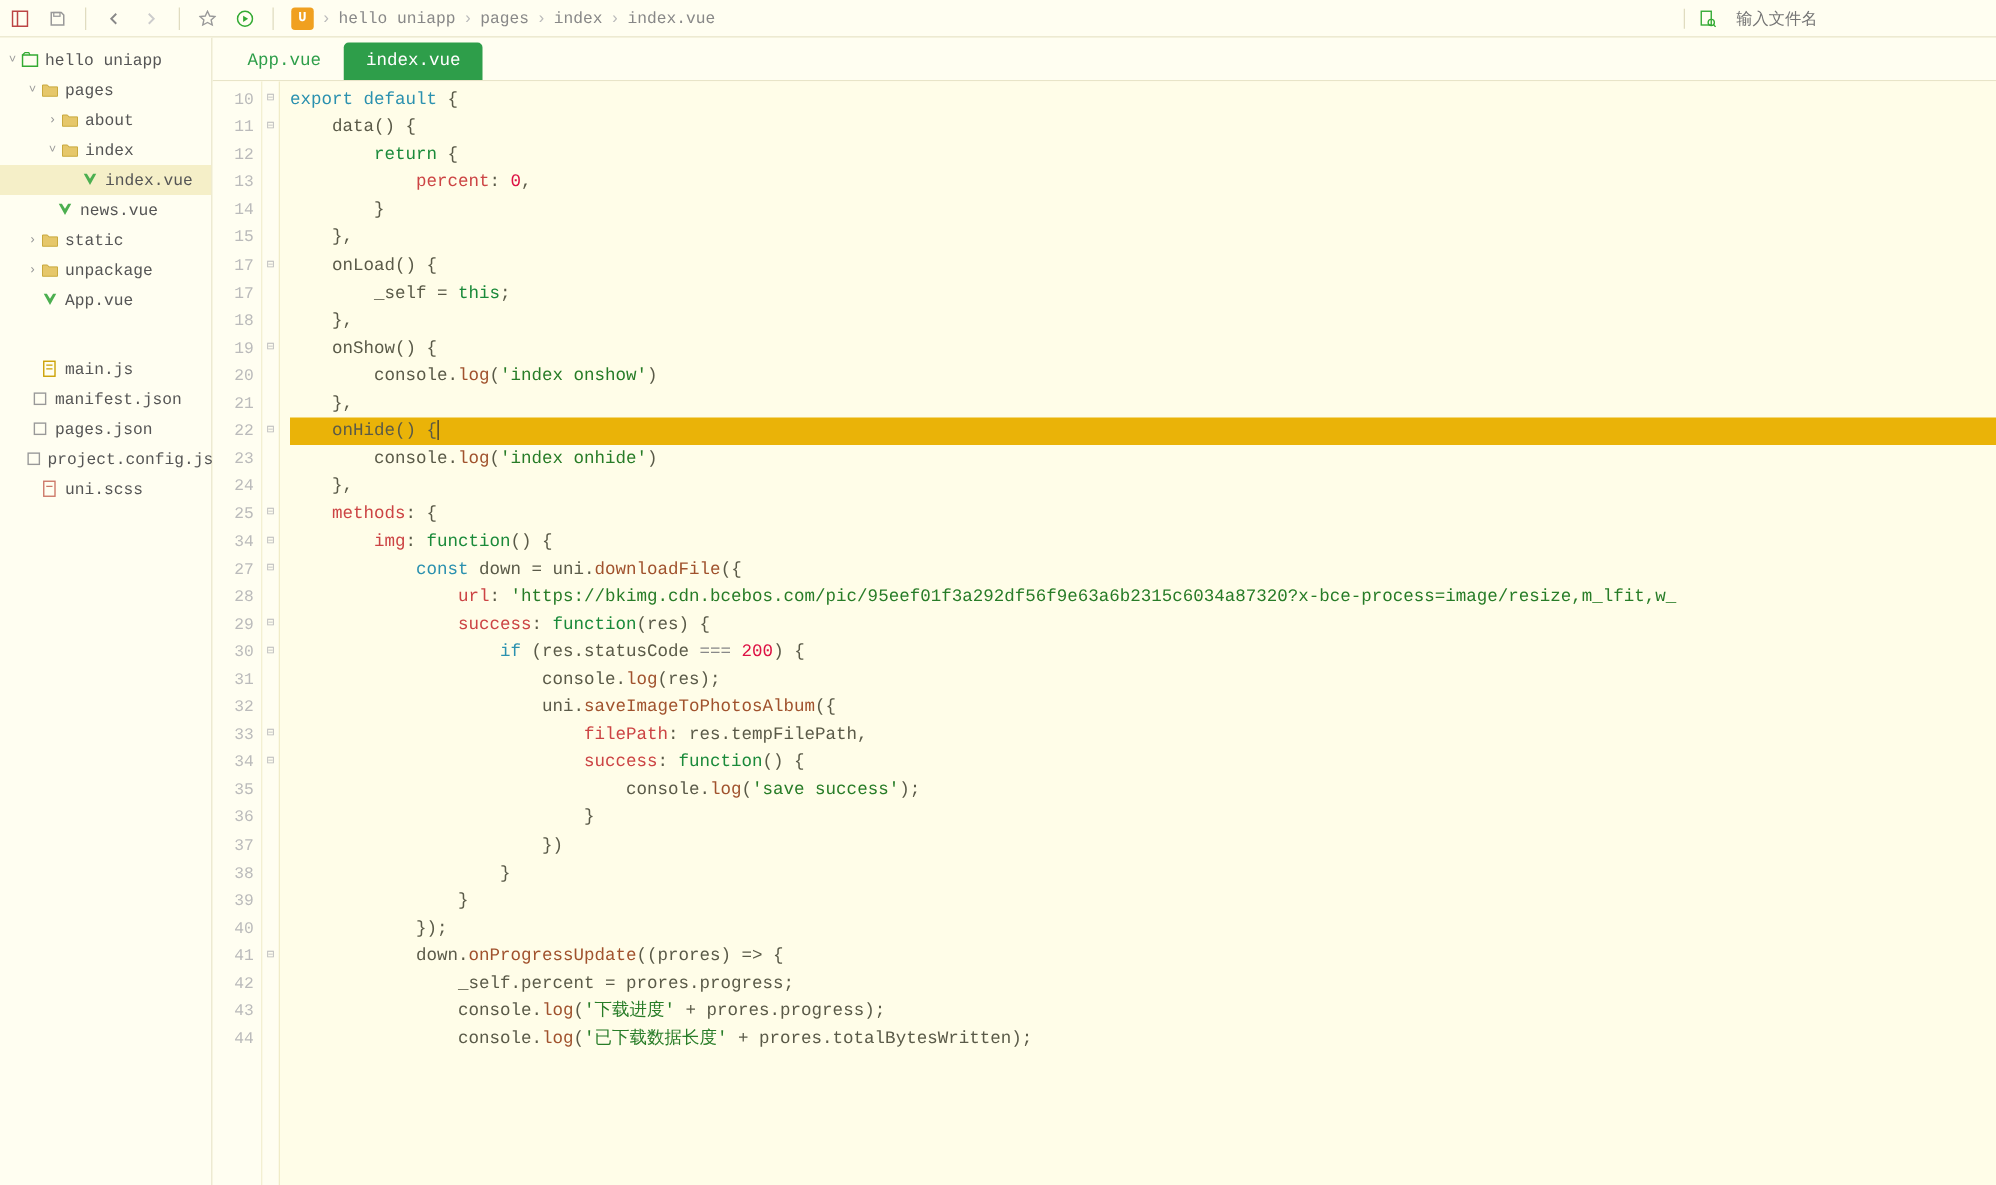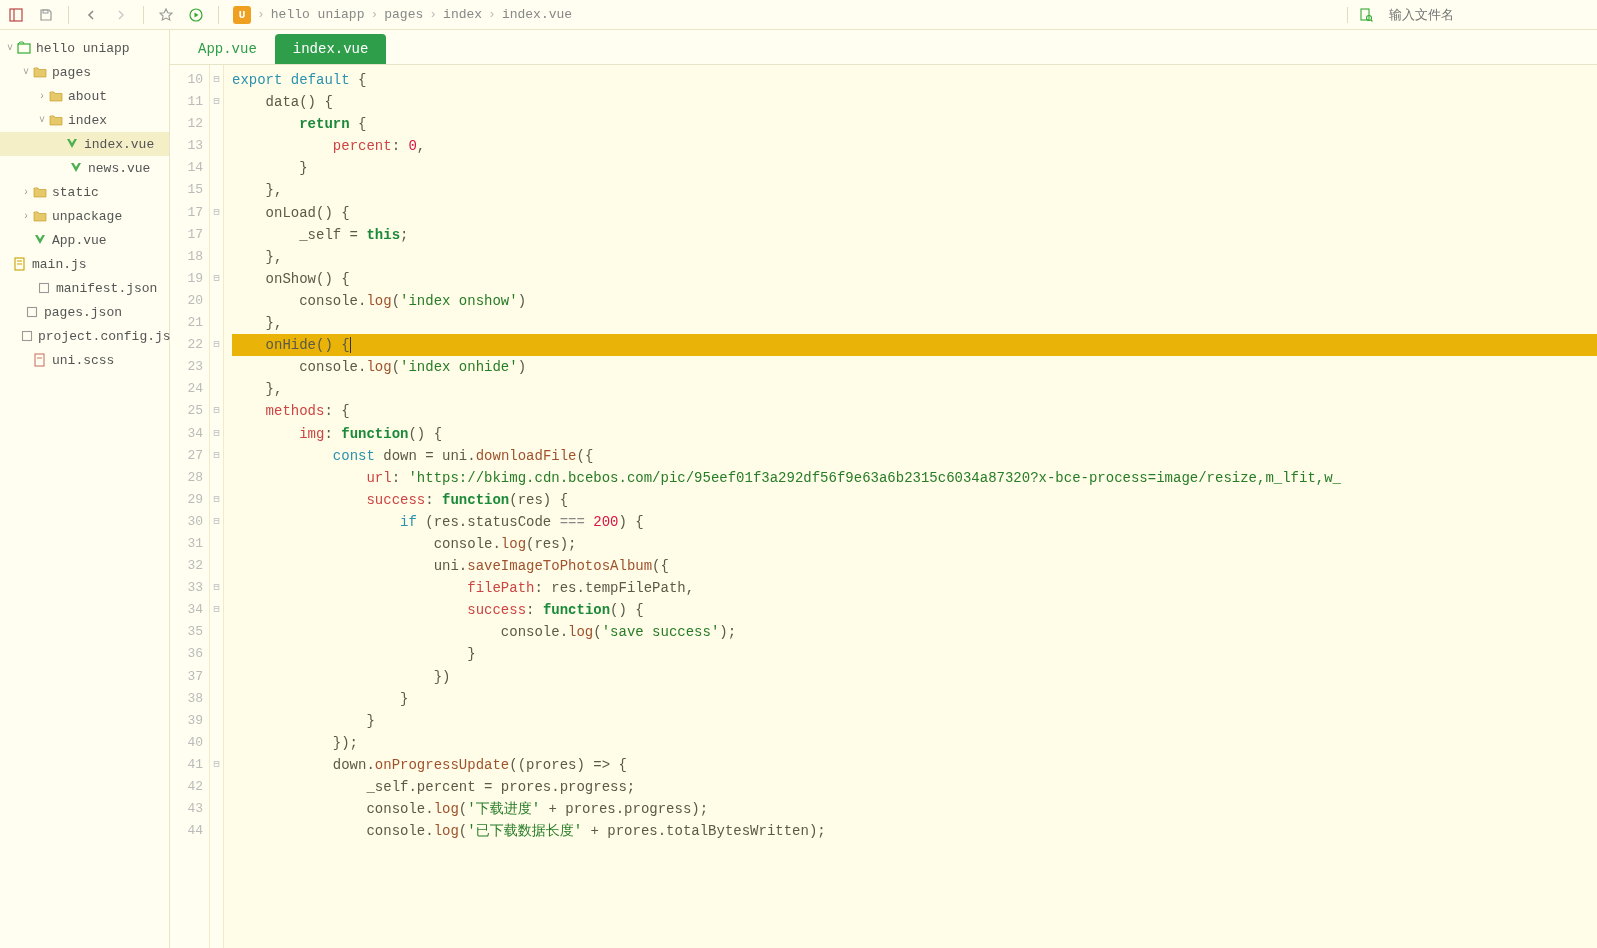--- a/index.html
+++ b/index.html
@@ -178,21 +178,21 @@
   }
   .code-line.hl::before {
     content: '';
     position: absolute;
     left: -62px;
     right: 0;
     top: 0;
     bottom: 0;
   }
   .kw { color: #2b91af; }     
-  .kw2 { color: #1a8a3a; font-weight: bold; }    
+  .kw2 { color: #1a8a3a; }    
   .fn { color: #a0522d; }     
   .prop { color: #c44; }      
   .str { color: #277c27; }    
   .num { color: #d14; }       
   .op { color: #888; }
   .cursor {
     display:inline-block;
     width:1px;
     height:16px;
     background:#333;
@@ -304,21 +304,21 @@
         </div>
         <div class="tree-row selected" style="padding-left: 52px;">
           <span class="twist"></span>
           <span class="icon">
             <svg width="14" height="14" viewBox="0 0 14 14">
               <path d="M2 2l5 9 5-9H9.5L7 6 4.5 2z" fill="#4caf50"></path>
             </svg>
           </span>
           <span class="label">index.vue</span>
         </div>
-        <div class="tree-row" style="padding-left: 56px;">
+        <div class="tree-row" style="padding-left: 32px;">
           <span class="twist"></span>
           <span class="icon">
             <svg width="14" height="14" viewBox="0 0 14 14">
               <path d="M2 2l5 9 5-9H9.5L7 6 4.5 2z" fill="#4caf50"></path>
             </svg>
           </span>
           <span class="label">news.vue</span>
         </div>
         <div class="tree-row" style="padding-left: 20px;">
           <span class="twist">›</span>
@@ -340,32 +340,32 @@
         </div>
         <div class="tree-row" style="padding-left: 20px;">
           <span class="twist"></span>
           <span class="icon">
             <svg width="14" height="14" viewBox="0 0 14 14">
               <path d="M2 2l5 9 5-9H9.5L7 6 4.5 2z" fill="#4caf50"></path>
             </svg>
           </span>
           <span class="label">App.vue</span>
         </div>
-        <div class="tree-row" style="">
+        <div class="tree-row" style="padding-left: 20px; margin-top: 31px;">
           <span class="twist"></span>
           <span class="icon">
             <svg width="14" height="14" viewBox="0 0 14 14">
               <rect x="2" y="1" width="9" height="12" fill="none" stroke="#cba000" stroke-width="1.1"></rect>
               <line x1="4" y1="4" x2="9" y2="4" stroke="#cba000"></line>
               <line x1="4" y1="7" x2="9" y2="7" stroke="#cba000"></line>
             </svg>
           </span>
           <span class="label">main.js</span>
         </div>
-        <div class="tree-row" style="padding-left: 24px;">
+        <div class="tree-row" style="padding-left: 12px;">
           <span class="twist"></span>
           <span class="icon">
             <svg width="14" height="14" viewBox="0 0 14 14">
               <rect x="2.5" y="2.5" width="9" height="9" fill="none" stroke="#999" stroke-width="1.1"></rect>
             </svg>
           </span>
           <span class="label">manifest.json</span>
         </div>
         <div class="tree-row" style="padding-left: 12px;">
           <span class="twist"></span>

